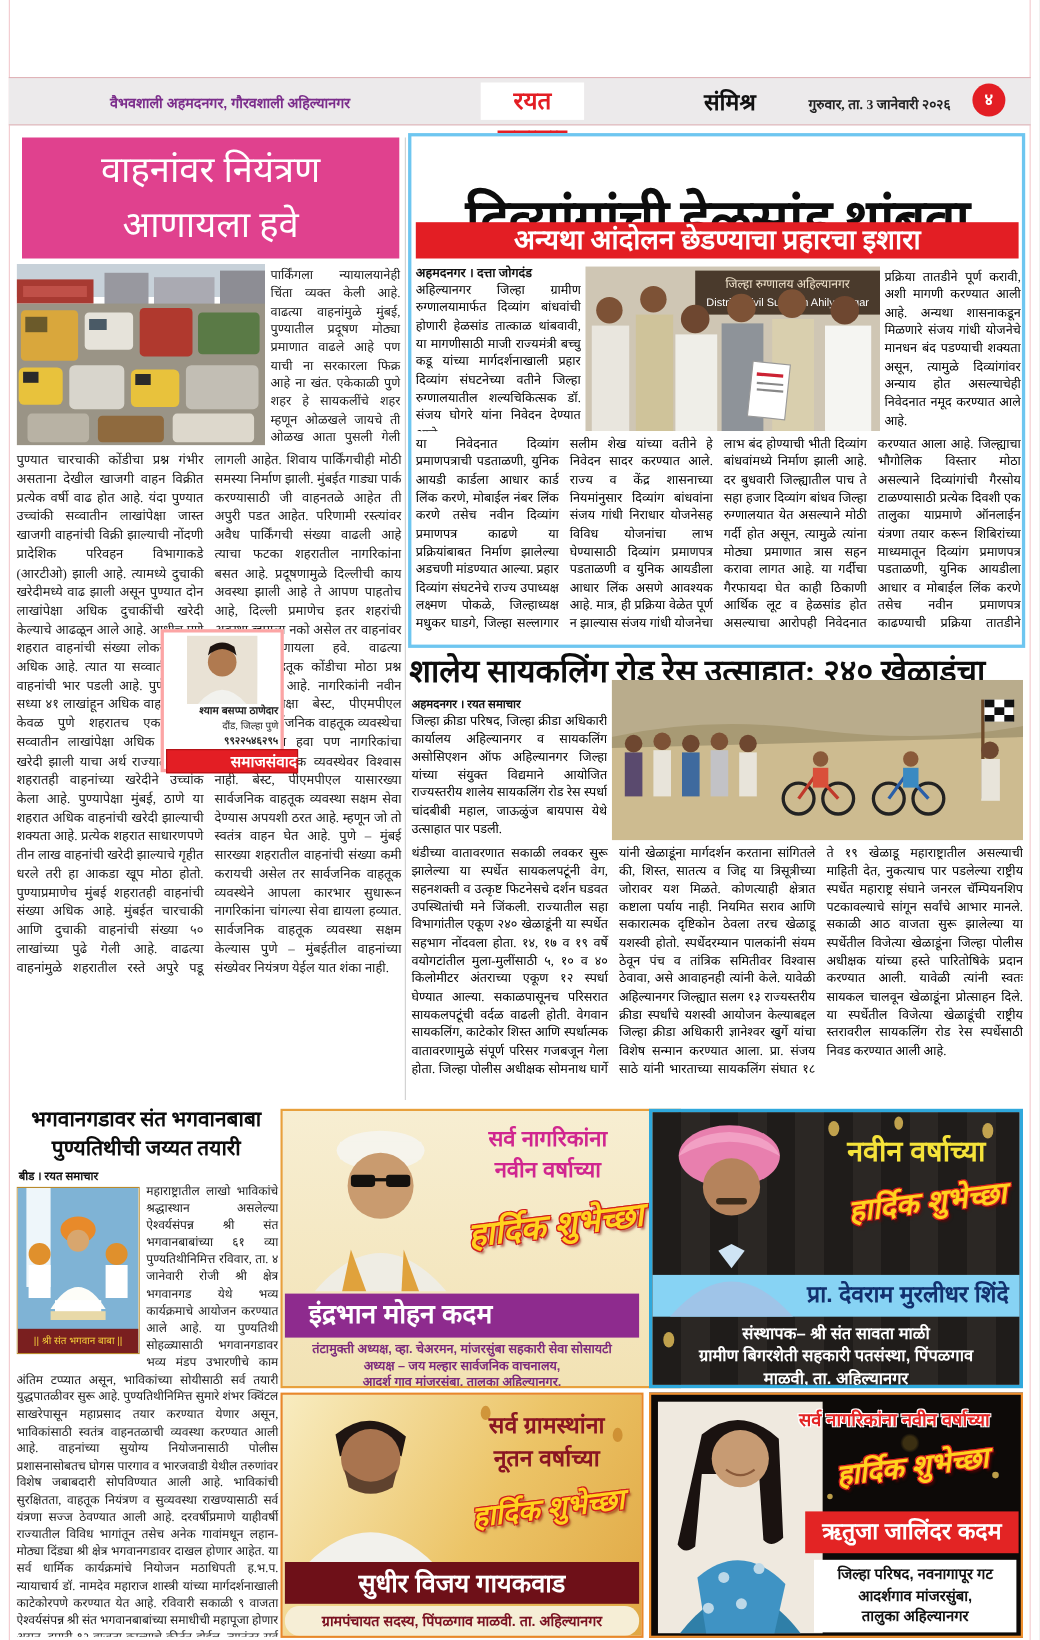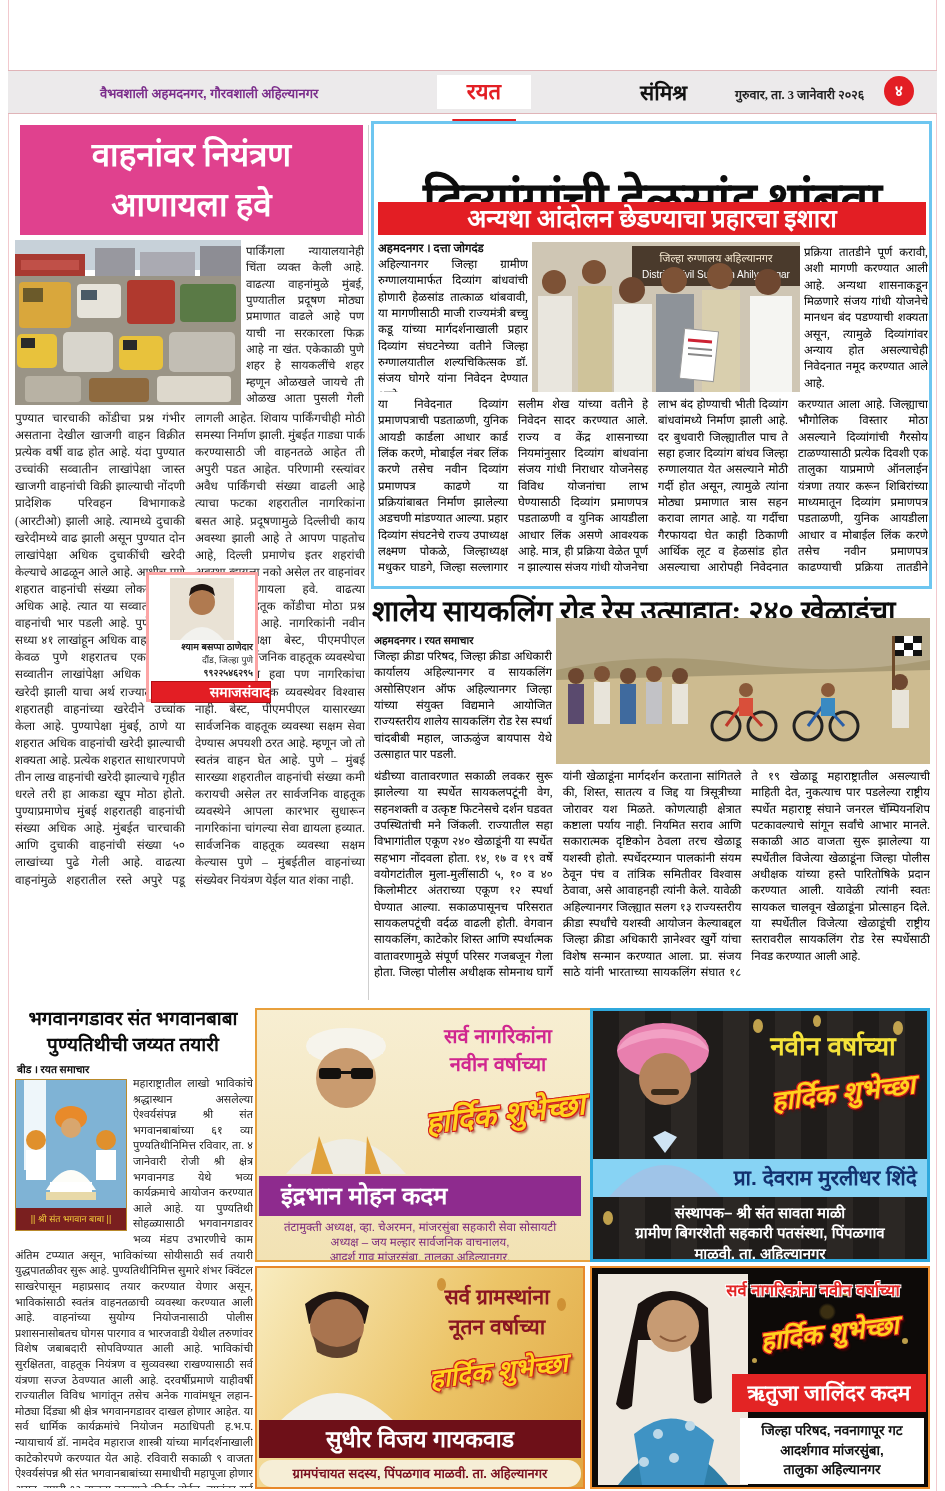--- a/index.html
+++ b/index.html
@@ -14,21 +14,21 @@
   .hdr-band { left:8px; top:70px; width:929px; height:44px; background:#eceaeb; border-top:1px solid #e0b4b8; border-bottom:1px solid #e0b4b8; }
   .tagline { left:100px; top:84px; width:260px; font-size:13px; font-weight:bold; color:#7b2d8b; }
   .masthead-box { left:437px; top:75px; width:94px; height:34px; background:#ffffff; text-align:center; }
   .masthead { font-size:22px; font-weight:bold; color:#e31e24; line-height:34px; }
   .section-name { left:640px; top:78px; width:70px; font-size:21px; font-weight:bold; color:#111; }
   .hdr-date { left:735px; top:86px; width:140px; font-size:12.5px; font-weight:bold; color:#222; }
   .pagenum { left:884px; top:76px; width:30px; height:30px; background:#e31e24; border-radius:50%; color:#fff; text-align:center; line-height:30px; font-size:15px; font-weight:bold; }
   .edge { top:0; width:1px; height:1491px; background:#f2c9ce; }
 
   
-  .lead-h { left:20px; top:125px; width:343px; height:110px; background:#e0418e; color:#fff; text-align:center; font-weight:bold; font-size:33px; line-height:1.5; padding-top:6px; }
+  .lead-h { left:20px; top:125px; width:343px; height:110px; background:#e0418e; color:#fff; text-align:center; font-weight:normal; font-size:33px; line-height:1.5; padding-top:6px; }
   .lead-photo { left:15px; top:240px; width:226px; height:165px; overflow:hidden; }
   .lead-side { left:246px; top:243px; width:118px; height:162px; font-size:11.5px; line-height:1.42; color:#1a1a1a; }
   .lead-body { left:15px; top:410px; width:350px; height:592px; font-size:11.8px; line-height:1.45; color:#1a1a1a; column-count:2; column-gap:10px; }
   .author-box { left:146px; top:572px; width:112px; height:130px; background:#fff; border:3px solid #fca5a5; text-align:right; padding:2px; }
   .author-photo { width:64px; height:62px; margin:1px auto; background:linear-gradient(#e8e2d8 55%, #f4f0e8); position:relative; overflow:hidden; }
   .author-name { font-size:9.5px; font-weight:bold; color:#222; line-height:1.25; }
   .author-place { font-size:9px; color:#222; }
   .author-phone { font-size:9.5px; font-weight:bold; color:#222; }
   .author-tag { margin:2px auto 0; width:120px; background:#e31e24; border:1px solid #b01015; color:#fff; font-weight:bold; font-size:14px; line-height:20px; }
 
@@ -57,21 +57,21 @@
   .bg-body { left:15px; top:1076px; width:238px; height:412px; font-size:11px; line-height:1.42; color:#1a1a1a; }
   .bg-img { float:left; width:112px; height:152px; margin:3px 6px 2px 0; border:1px solid #b98a2c; overflow:hidden; }
 
   
   .ad { overflow:hidden; }
   .wish { font-weight:bold; font-style:italic; color:#ffd21e; transform:rotate(-7deg); display:inline-block;
           text-shadow:-1px -1px 0 #d21e1e, 1px -1px 0 #d21e1e, -1px 1px 0 #d21e1e, 1px 1px 0 #d21e1e, 2px 3px 2px rgba(120,0,0,.5); }
   .ad1 { left:255px; top:1008px; width:364px; height:254px; background:linear-gradient(#f7eed2, #f2e2b4); border:2px solid #e8a03c; }
   .ad1-greet { left:160px; top:12px; width:162px; font-size:20px; font-weight:bold; color:#d0268f; text-align:center; line-height:1.4; }
   .ad1-bar { left:2px; top:166px; width:322px; height:40px; background:#8e2b8e; color:#fff; font-weight:bold; font-size:24px; line-height:40px; padding-left:22px; }
-  .ad1-info { left:4px; top:210px; width:318px; font-size:11.5px; font-weight:normal; color:#7c2a7c; text-align:center; line-height:1.3; }
+  .ad1-info { left:4px; top:210px; width:318px; font-size:11.5px; font-weight:bold; color:#7c2a7c; text-align:center; line-height:1.3; }
   .ad2 { left:590px; top:1008px; width:340px; height:254px; background:repeating-linear-gradient(90deg,#1f1c1a 0 26px,#2b2724 26px 52px); border:3px solid #2fa8dc; }
   .ad2-greet { left:150px; top:16px; width:180px; font-size:26px; font-weight:bold; color:#f5e33a; text-align:center; }
   .ad2-bar { left:0; top:148px; width:334px; height:38px; background:#87d3f4; color:#12306e; font-weight:bold; font-size:21px; line-height:38px; text-align:right; padding-right:10px; }
   .ad2-info { left:6px; top:192px; width:322px; font-size:15px; font-weight:bold; color:#fff; text-align:center; line-height:1.35; }
   .ad3 { left:255px; top:1266px; width:330px; height:223px; background:linear-gradient(120deg,#f8ecc0, #ecc467 55%, #e0a844); border:2px solid #e8882a; }
   .ad3-greet { left:158px; top:14px; width:164px; font-size:21px; font-weight:bold; color:#8a1522; text-align:center; line-height:1.45; }
   .ad3-bar { left:2px; top:152px; width:322px; height:38px; background:#6e1018; color:#fff; font-weight:bold; font-size:23px; line-height:38px; text-align:center; }
   .ad3-info { left:2px; top:192px; width:322px; height:27px; background:#f6eed6; font-size:13px; font-weight:bold; color:#7a1020; text-align:center; line-height:27px;border-radius:13px; }
   .ad4 { left:590px; top:1266px; width:340px; height:223px; background:radial-gradient(circle at 70% 20%, #3b2f12 0 2%, transparent 3%), #0d0a08; border:2px solid #ee8f2f; }
   .ad4-greet { left:112px; top:10px; width:218px; font-size:16.5px; font-weight:bold; color:#e32424; text-align:center;

